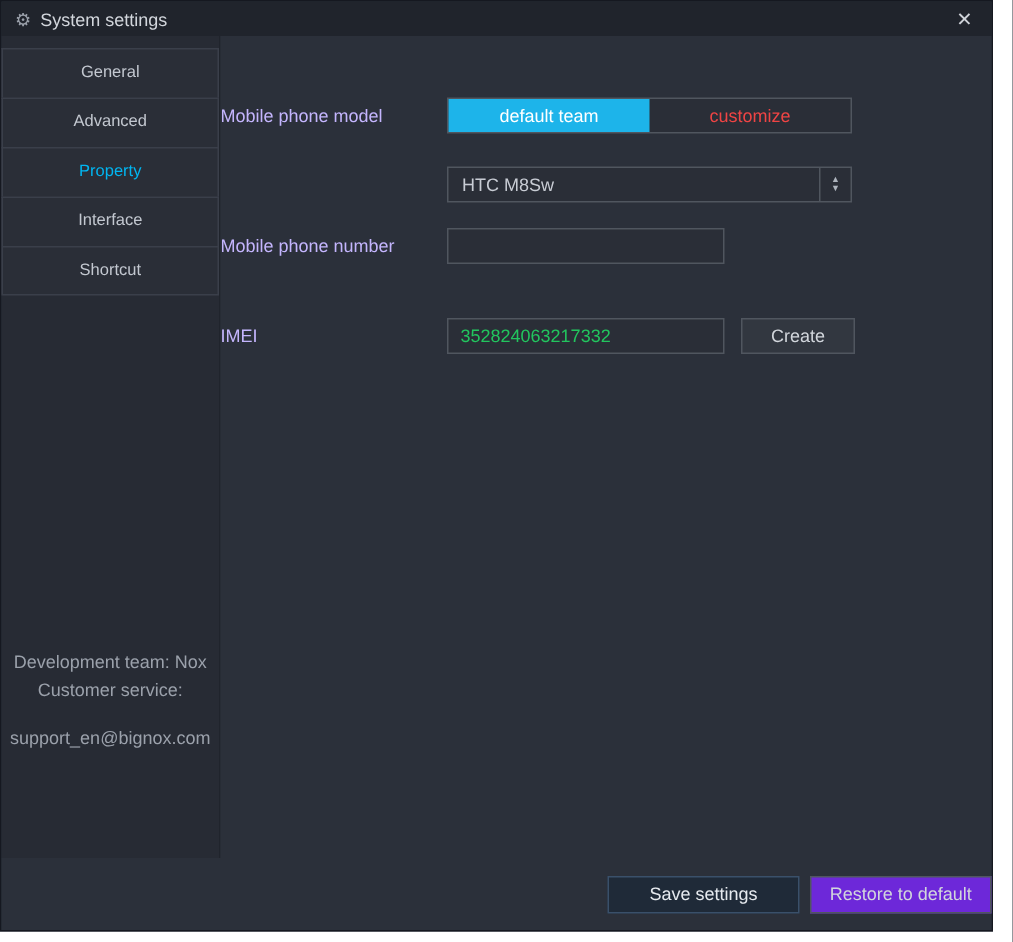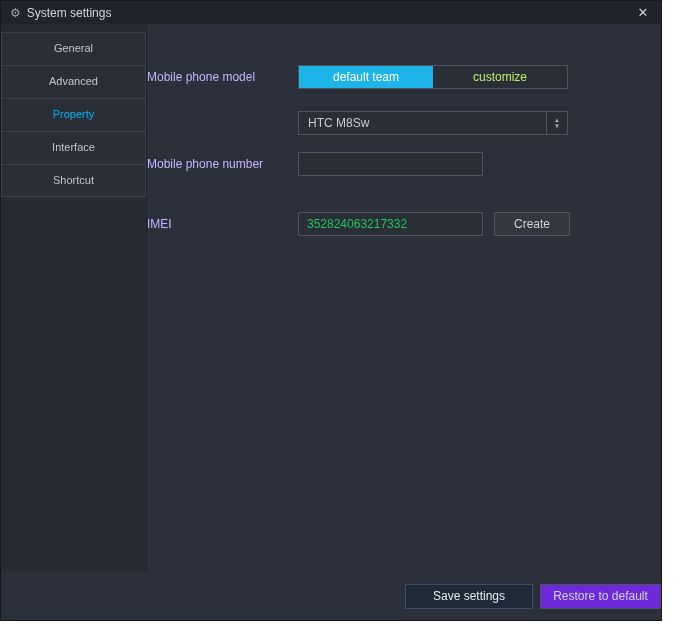--- a/index.html
+++ b/index.html
@@ -91,21 +91,21 @@
     width: 270px; height: 24px;
     display: flex;
     border: 1px solid #50565f;
     background: #2a2e37;
   }
   .seg {
     flex: 1 1 50%;
     font-size: 12px;
     text-align: center;
     line-height: 22px;
-    color: #bef264;
+    color: #ef4444;
     cursor: pointer;
   }
   .seg.active {
     background: #1db4ea;
     color: #ffffff;
   }
   .select-box {
     position: absolute;
     left: 151px; top: 87px;
     width: 270px; height: 24px;
@@ -196,20 +196,25 @@
   <div class="body">
 
     <div class="sidebar">
       <div class="tabs">
         <div class="tab">General</div>
         <div class="tab">Advanced</div>
         <div class="tab active">Property</div>
         <div class="tab">Interface</div>
         <div class="tab">Shortcut</div>
       </div>
+      <div class="sidebar-footer">
+        <div>Development team: Nox</div>
+        <div>Customer service:</div>
+        <div class="email">support_en@bignox.com</div>
+      </div>
     </div>
 
     <div class="content">
 
       <div class="field-label" style="top:41px;">Mobile phone model</div>
 
       <div class="seg-group">
         <div class="seg active">default team</div>
         <div class="seg">customize</div>
       </div>

